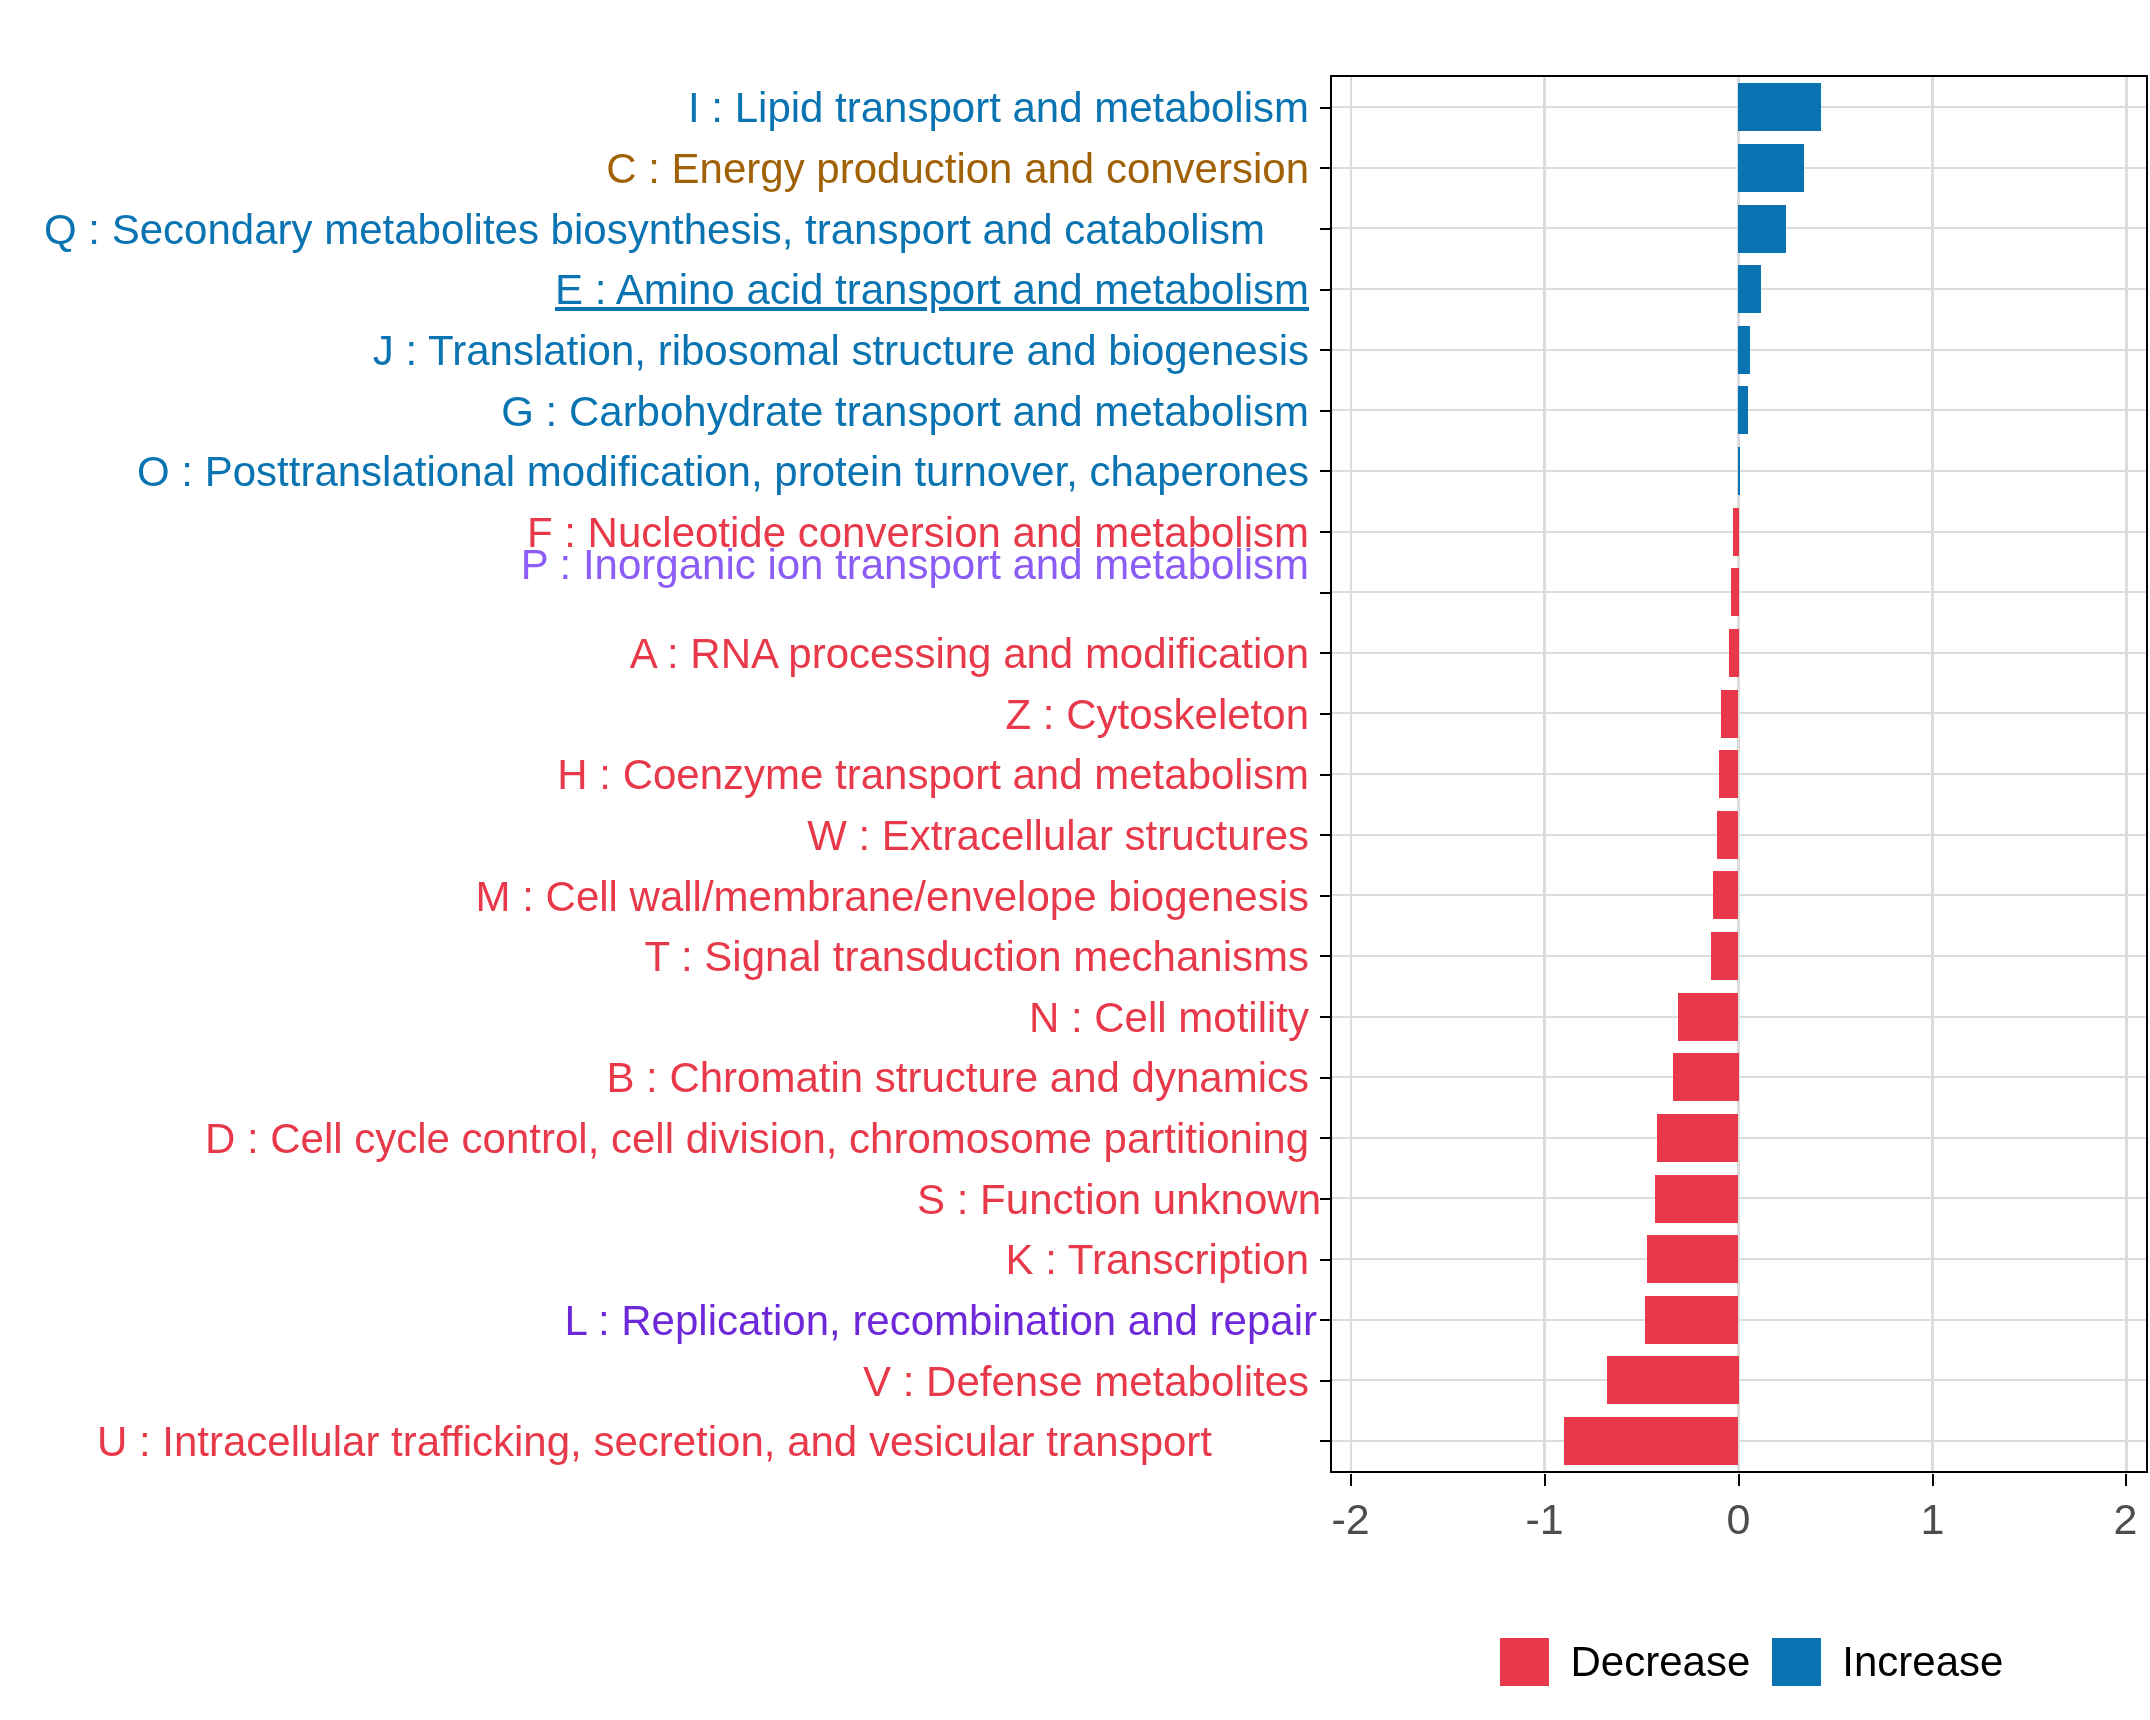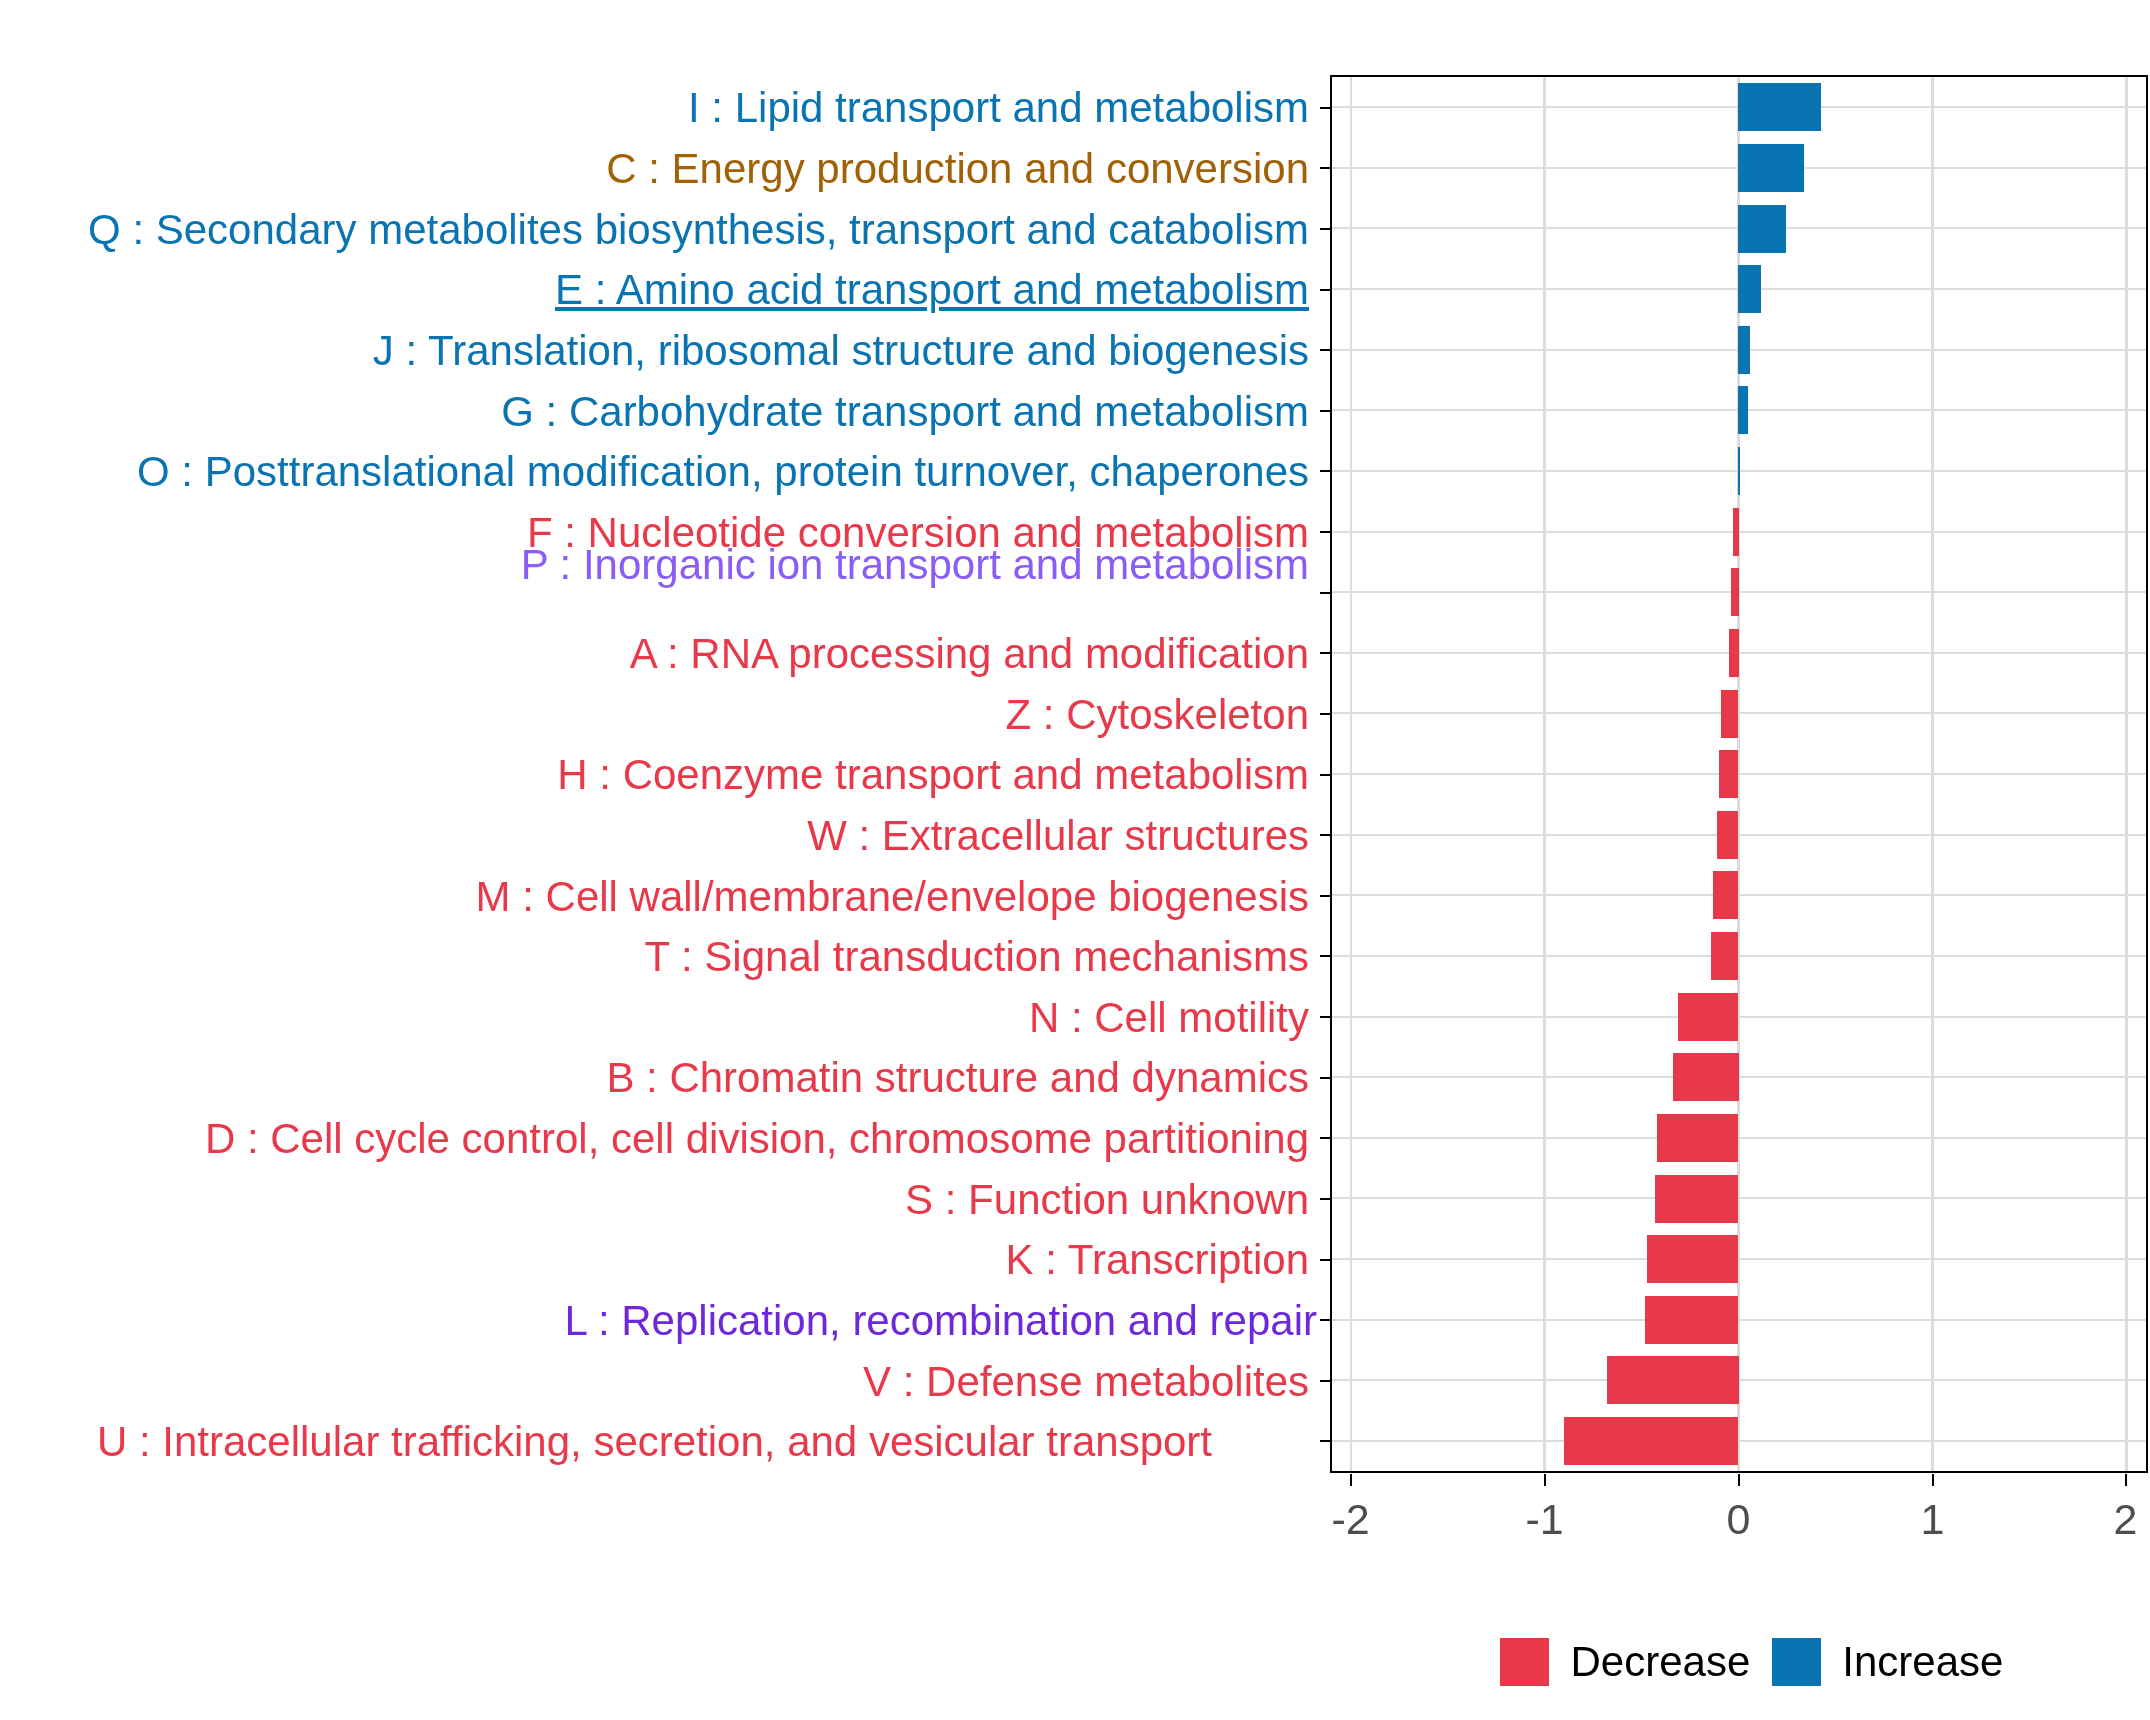--- a/index.html
+++ b/index.html
@@ -73,37 +73,37 @@
       <div class="hgrid" style="top: 1242px;"></div>
       <div class="bar" style="background: rgb(232, 57, 74); top: 1219px; width: 93px; left: 313px;"></div>
       <div class="hgrid" style="top: 1302px;"></div>
       <div class="bar" style="background: rgb(232, 57, 74); top: 1279px; width: 132px; left: 275px;"></div>
       <div class="hgrid" style="top: 1363px;"></div>
       <div class="bar" style="background: rgb(232, 57, 74); top: 1340px; width: 174px; left: 232px;"></div>
     </div>
   <div id="ylabels">
       <div class="cat-label" style="color: rgb(10, 116, 178); left: 0px; width: 1309px; top: 77px; line-height: 61px;">I : Lipid transport and metabolism</div>
       <div class="cat-label" style="color: #a16207; left: 0px; width: 1309px; top: 138px; line-height: 61px;">C : Energy production and conversion</div>
-      <div class="cat-label" style="color: rgb(10, 116, 178); left: 0px; width: 1309px; top: 199px; line-height: 61px;">Q : Secondary metabolites biosynthesis, transport and catabolism</div>
+      <div class="cat-label" style="color: rgb(10, 116, 178); left: 0px; width: 1309px; top: 199px; line-height: 61px; text-align: center;">Q : Secondary metabolites biosynthesis, transport and catabolism</div>
       <div class="cat-label" style="color: rgb(10, 116, 178); left: 0px; width: 1309px; top: 259px; line-height: 61px; text-decoration: underline;">E : Amino acid transport and metabolism</div>
       <div class="cat-label" style="color: rgb(10, 116, 178); left: 0px; width: 1309px; top: 320px; line-height: 61px;">J : Translation, ribosomal structure and biogenesis</div>
       <div class="cat-label" style="color: rgb(10, 116, 178); left: 0px; width: 1309px; top: 381px; line-height: 61px;">G : Carbohydrate transport and metabolism</div>
       <div class="cat-label" style="color: rgb(10, 116, 178); left: 0px; width: 1309px; top: 441px; line-height: 61px;">O : Posttranslational modification, protein turnover, chaperones</div>
       <div class="cat-label" style="color: rgb(232, 57, 74); left: 0px; width: 1309px; top: 502px; line-height: 61px;">F : Nucleotide conversion and metabolism</div>
       <div class="cat-label" style="color: #8b5cf6; left: 0px; width: 1309px; top: 534px; line-height: 61px;">P : Inorganic ion transport and metabolism</div>
       <div class="cat-label" style="color: rgb(232, 57, 74); left: 0px; width: 1309px; top: 623px; line-height: 61px;">A : RNA processing and modification</div>
       <div class="cat-label" style="color: rgb(232, 57, 74); left: 0px; width: 1309px; top: 684px; line-height: 61px;">Z : Cytoskeleton</div>
       <div class="cat-label" style="color: rgb(232, 57, 74); left: 0px; width: 1309px; top: 744px; line-height: 61px;">H : Coenzyme transport and metabolism</div>
       <div class="cat-label" style="color: rgb(232, 57, 74); left: 0px; width: 1309px; top: 805px; line-height: 61px;">W : Extracellular structures</div>
       <div class="cat-label" style="color: rgb(232, 57, 74); left: 0px; width: 1309px; top: 866px; line-height: 61px;">M : Cell wall/membrane/envelope biogenesis</div>
       <div class="cat-label" style="color: rgb(232, 57, 74); left: 0px; width: 1309px; top: 926px; line-height: 61px;">T : Signal transduction mechanisms</div>
       <div class="cat-label" style="color: rgb(232, 57, 74); left: 0px; width: 1309px; top: 987px; line-height: 61px;">N : Cell motility</div>
       <div class="cat-label" style="color: rgb(232, 57, 74); left: 0px; width: 1309px; top: 1047px; line-height: 61px;">B : Chromatin structure and dynamics</div>
       <div class="cat-label" style="color: rgb(232, 57, 74); left: 0px; width: 1309px; top: 1108px; line-height: 61px;">D : Cell cycle control, cell division, chromosome partitioning</div>
-      <div class="cat-label" style="color: rgb(232, 57, 74); left: 0px; width: 1309px; top: 1169px; line-height: 61px;">S : Function unknown</div>
+      <div class="cat-label" style="color: rgb(232, 57, 74); left: 12px; width: 1309px; top: 1169px; line-height: 61px;">S : Function unknown</div>
       <div class="cat-label" style="color: rgb(232, 57, 74); left: 0px; width: 1309px; top: 1229px; line-height: 61px;">K : Transcription</div>
       <div class="cat-label" style="color: #6d28d9; left: 8px; width: 1309px; top: 1290px; line-height: 61px;">L : Replication, recombination and repair</div>
       <div class="cat-label" style="color: rgb(232, 57, 74); left: 0px; width: 1309px; top: 1351px; line-height: 61px;">V : Defense metabolites</div>
       <div class="cat-label" style="color: rgb(232, 57, 74); left: 0px; width: 1309px; top: 1411px; line-height: 61px; text-align: center;">U : Intracellular trafficking, secretion, and vesicular transport</div>
     </div>
   <div id="xlabels">
       <div class="xtick-label" style="position: absolute; left: 1279px; top: 1495px;">-2</div>
       <div class="xtick-label" style="position: absolute; left: 1473px; top: 1495px;">-1</div>
       <div class="xtick-label" style="position: absolute; left: 1667px; top: 1495px;">0</div>
       <div class="xtick-label" style="position: absolute; left: 1861px; top: 1495px;">1</div>

